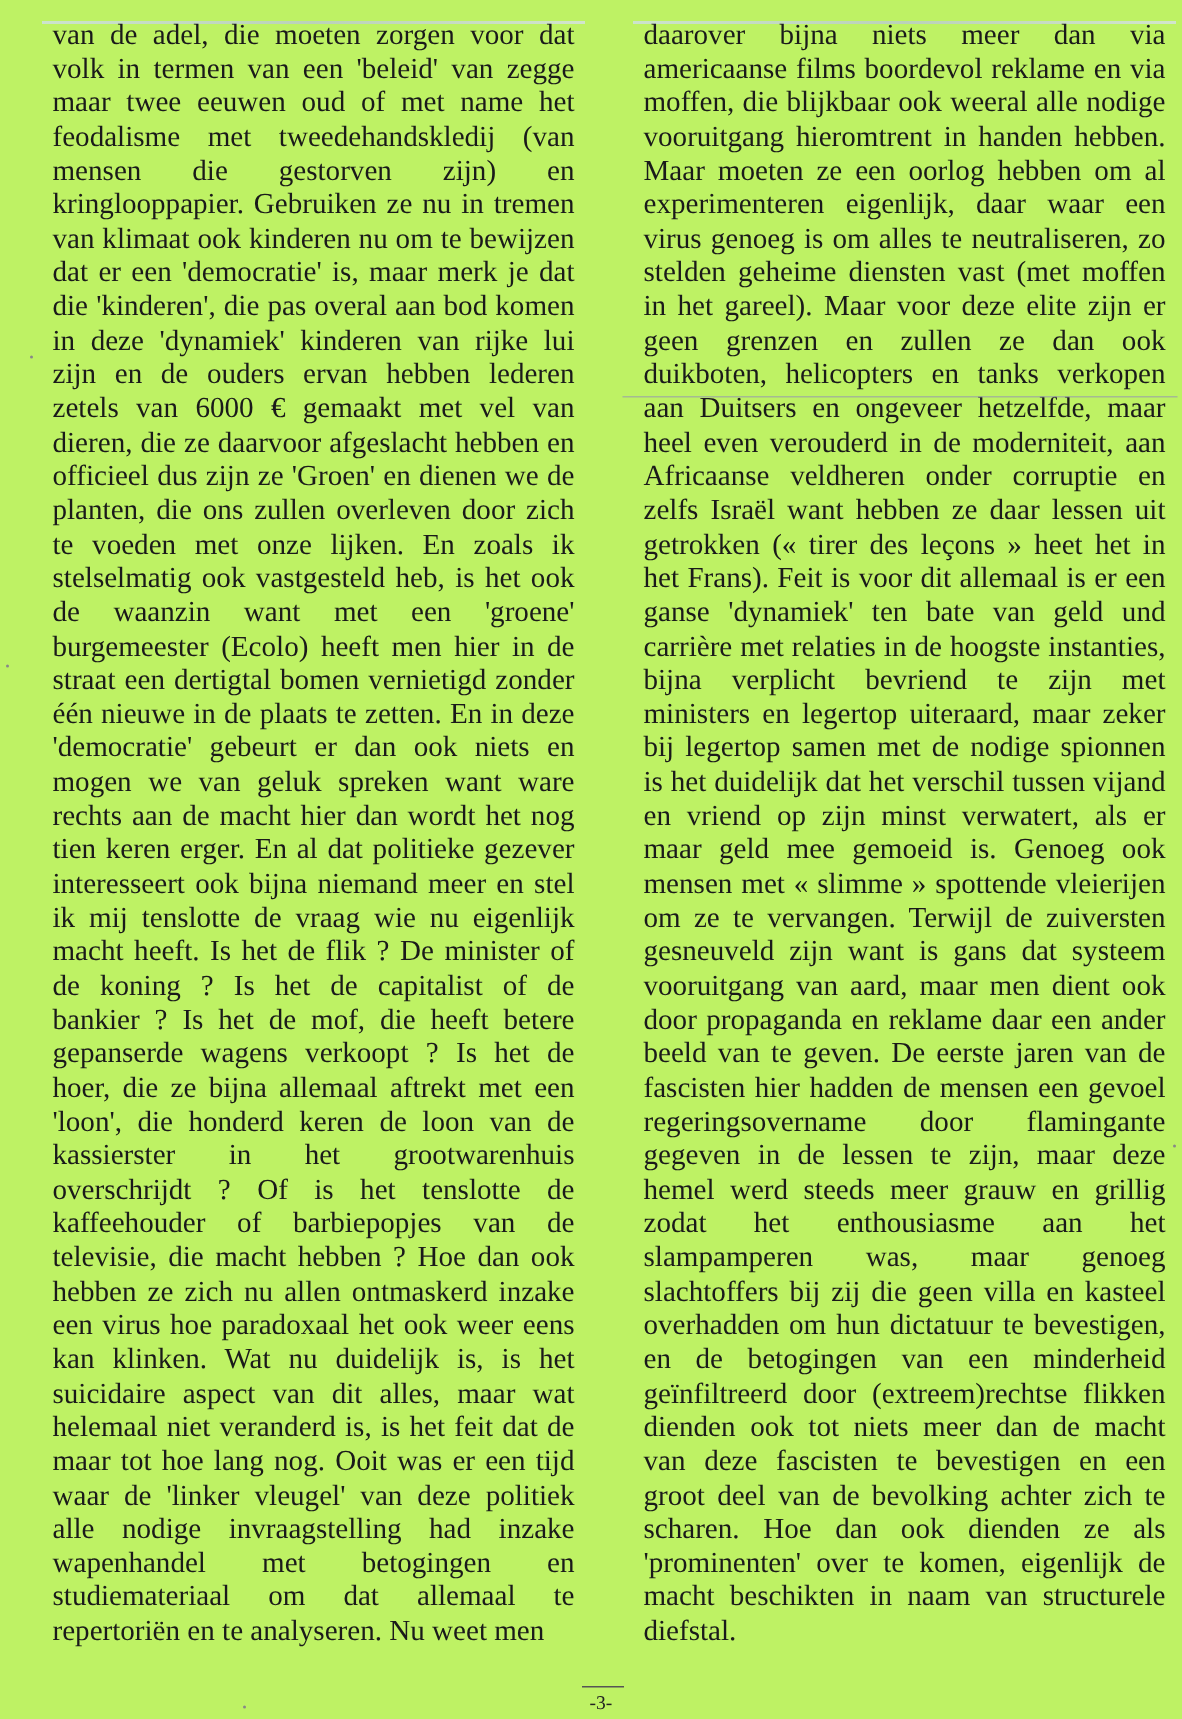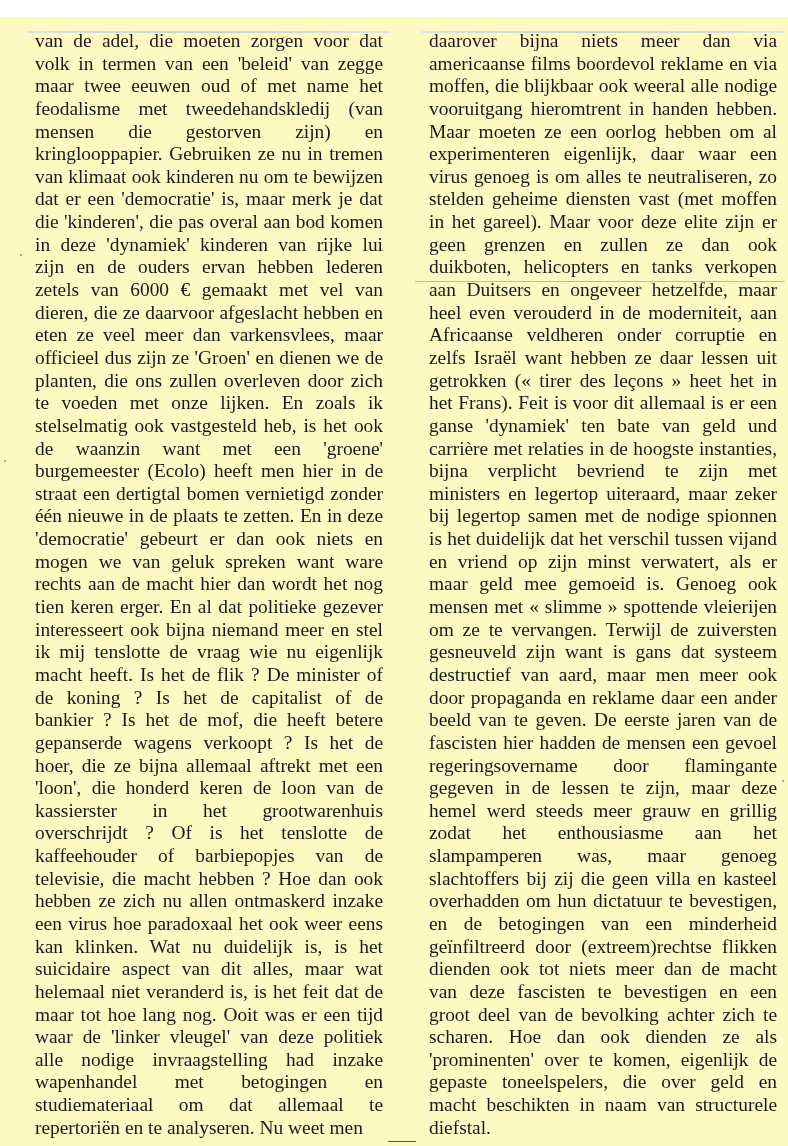--- a/index.html
+++ b/index.html
@@ -11,22 +11,21 @@
     width: 788px;
     height: 1146px;
     position: relative;
     overflow: hidden;
     font-family: "Liberation Serif", "DejaVu Serif", serif;
     color: #1a1a1a;
   }
   .page {
     position: absolute;
     inset: 0;
-    background: #fef9c3;
-    margin-top: 17px;
+    background: #bef264;
   }
   .top-edge {
     position: absolute;
     top: 14px;
     height: 2px;
     background: linear-gradient(to right, #cfe0e6, #b9c9cf 50%, #d6e2e6);
     opacity: 0.8;
   }
   .top-edge.left { left: 28px; width: 362px; }
   .top-edge.right { left: 422px; width: 362px; }
@@ -96,21 +95,20 @@
       <span class="line">feodalisme met tweedehandskledij (van</span>
       <span class="line">mensen die gestorven zijn) en</span>
       <span class="line">kringlooppapier. Gebruiken ze nu in tremen</span>
       <span class="line">van klimaat ook kinderen nu om te bewijzen</span>
       <span class="line">dat er een 'democratie' is, maar merk je dat</span>
       <span class="line">die 'kinderen', die pas overal aan bod komen</span>
       <span class="line">in deze 'dynamiek' kinderen van rijke lui</span>
       <span class="line">zijn en de ouders ervan hebben lederen</span>
       <span class="line">zetels van 6000 € gemaakt met vel van</span>
       <span class="line">dieren, die ze daarvoor afgeslacht hebben en</span>
-      <span class="line">eten ze veel meer dan varkensvlees, maar</span>
       <span class="line">officieel dus zijn ze 'Groen' en dienen we de</span>
       <span class="line">planten, die ons zullen overleven door zich</span>
       <span class="line">te voeden met onze lijken. En zoals ik</span>
       <span class="line">stelselmatig ook vastgesteld heb, is het ook</span>
       <span class="line">de waanzin want met een 'groene'</span>
       <span class="line">burgemeester (Ecolo) heeft men hier in de</span>
       <span class="line">straat een dertigtal bomen vernietigd zonder</span>
       <span class="line">één nieuwe in de plaats te zetten. En in deze</span>
       <span class="line">'democratie' gebeurt er dan ook niets en</span>
       <span class="line">mogen we van geluk spreken want ware</span>
@@ -162,39 +160,38 @@
       <span class="line">carrière met relaties in de hoogste instanties,</span>
       <span class="line">bijna verplicht bevriend te zijn met</span>
       <span class="line">ministers en legertop uiteraard, maar zeker</span>
       <span class="line">bij legertop samen met de nodige spionnen</span>
       <span class="line">is het duidelijk dat het verschil tussen vijand</span>
       <span class="line">en vriend op zijn minst verwatert, als er</span>
       <span class="line">maar geld mee gemoeid is. Genoeg ook</span>
       <span class="line">mensen met « slimme » spottende vleierijen</span>
       <span class="line">om ze te vervangen. Terwijl de zuiversten</span>
       <span class="line">gesneuveld zijn want is gans dat systeem</span>
-      <span class="line">destructief van aard, maar men meer ook</span>
+      <span class="line">vooruitgang van aard, maar men dient ook</span>
       <span class="line">door propaganda en reklame daar een ander</span>
       <span class="line">beeld van te geven. De eerste jaren van de</span>
       <span class="line">fascisten hier hadden de mensen een gevoel</span>
       <span class="line">regeringsovername door flamingante</span>
       <span class="line">gegeven in de lessen te zijn, maar deze</span>
       <span class="line">hemel werd steeds meer grauw en grillig</span>
       <span class="line">zodat het enthousiasme aan het</span>
       <span class="line">slampamperen was, maar genoeg</span>
       <span class="line">slachtoffers bij zij die geen villa en kasteel</span>
       <span class="line">overhadden om hun dictatuur te bevestigen,</span>
       <span class="line">en de betogingen van een minderheid</span>
       <span class="line">geïnfiltreerd door (extreem)rechtse flikken</span>
       <span class="line">dienden ook tot niets meer dan de macht</span>
       <span class="line">van deze fascisten te bevestigen en een</span>
       <span class="line">groot deel van de bevolking achter zich te</span>
       <span class="line">scharen. Hoe dan ook dienden ze als</span>
       <span class="line">'prominenten' over te komen, eigenlijk de</span>
-      <span class="line">gepaste toneelspelers, die over geld en</span>
       <span class="line">macht beschikten in naam van structurele</span>
       <span class="line last">diefstal.</span>
     </div>
 
   <div class="fold-line"></div>
 
   <div class="page-number-rule"></div>
   <div class="page-number">-3-</div>
 
   <div class="speck" style="left:20px;top:237px;"></div>

